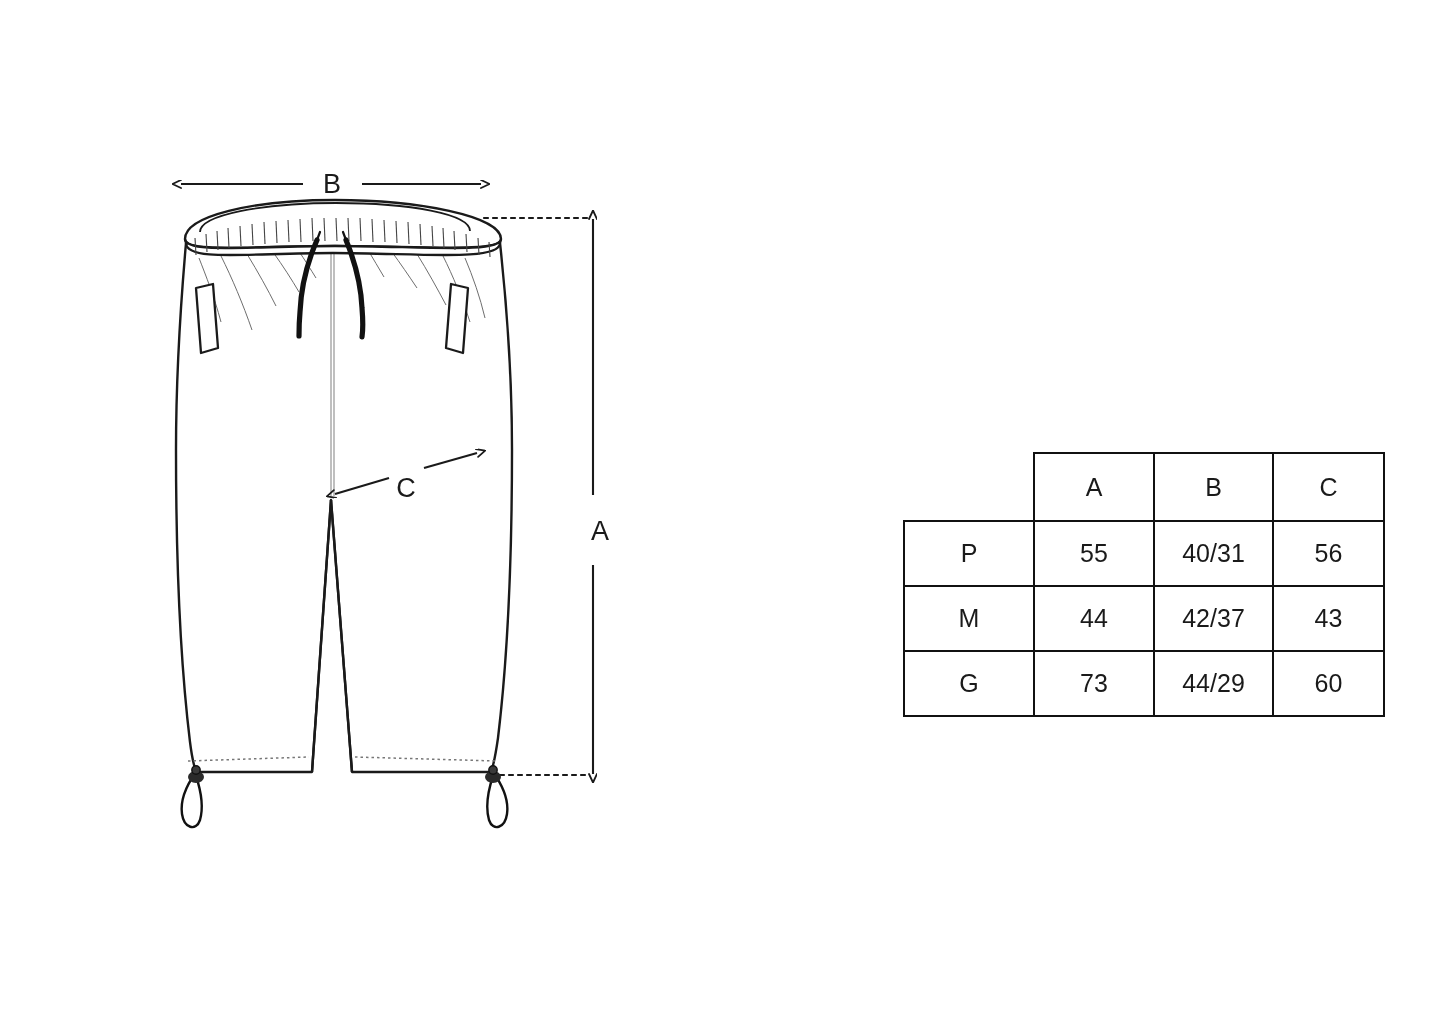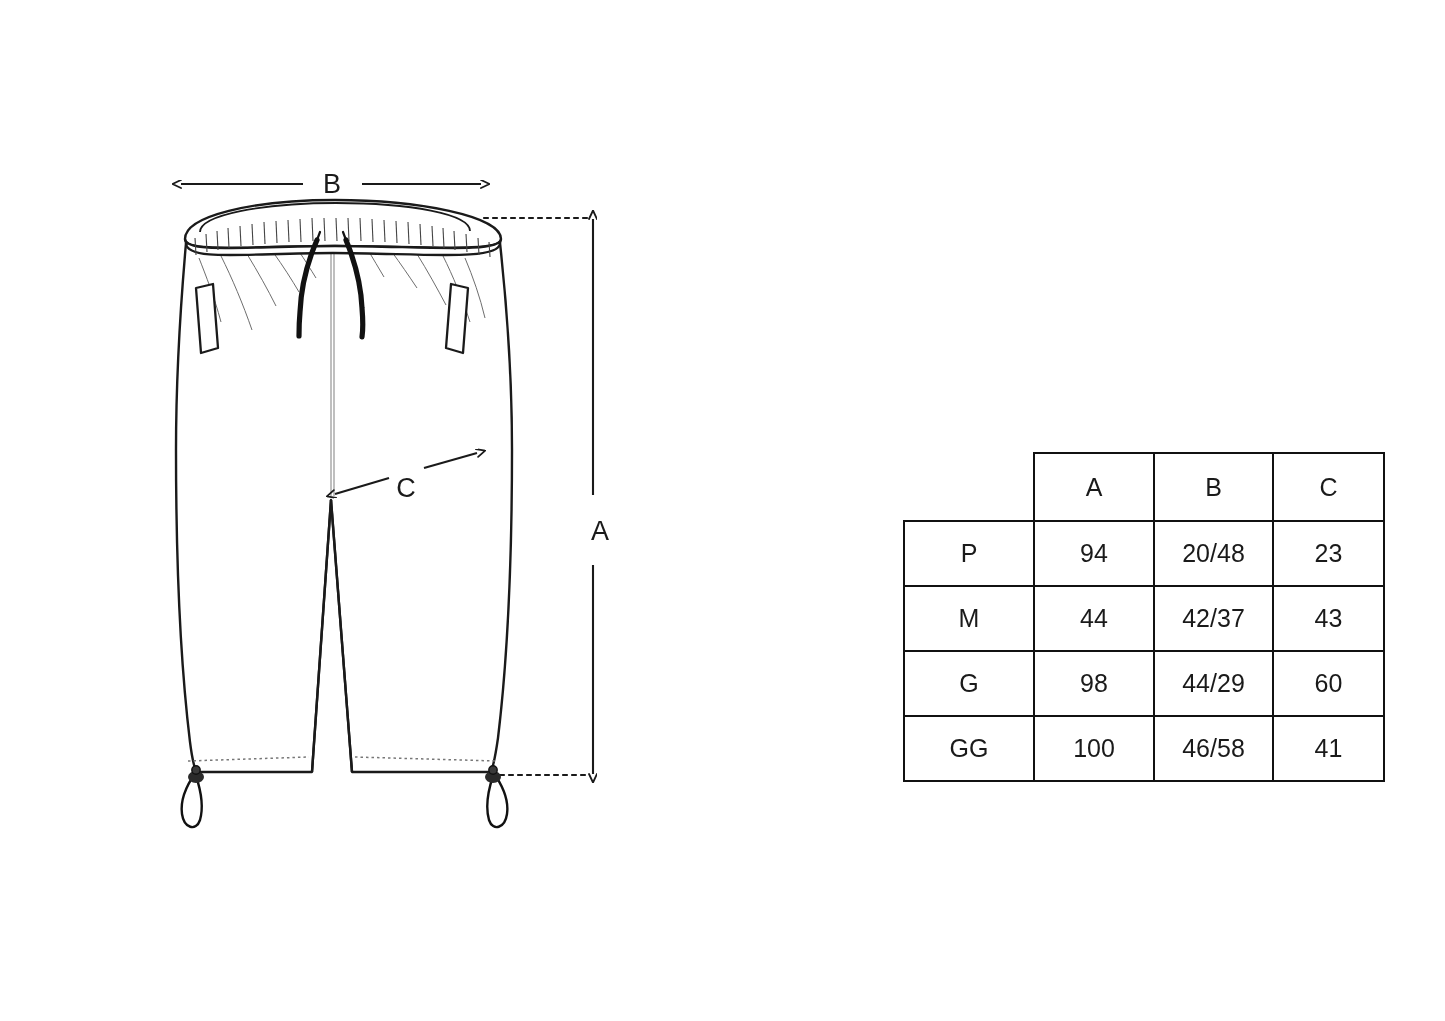--- a/index.html
+++ b/index.html
@@ -256,39 +256,33 @@
         <tr>
           <th class="corner-cell"></th>
           <th>A</th>
           <th>B</th>
           <th>C</th>
         </tr>
       </thead>
       <tbody>
         <tr>
           <td>P</td>
-          <td>94</td>
-          <td>20/48</td>
-          <td>23</td>
+          <td>55</td>
+          <td>40/31</td>
+          <td>56</td>
         </tr>
         <tr>
           <td>M</td>
           <td>44</td>
           <td>42/37</td>
           <td>43</td>
         </tr>
         <tr>
           <td>G</td>
-          <td>98</td>
+          <td>73</td>
           <td>44/29</td>
           <td>60</td>
-        </tr>
-        <tr>
-          <td>GG</td>
-          <td>100</td>
-          <td>46/58</td>
-          <td>41</td>
         </tr>
       </tbody>
     </table>
   </div>
 
 </div>
 
 </body></html>

